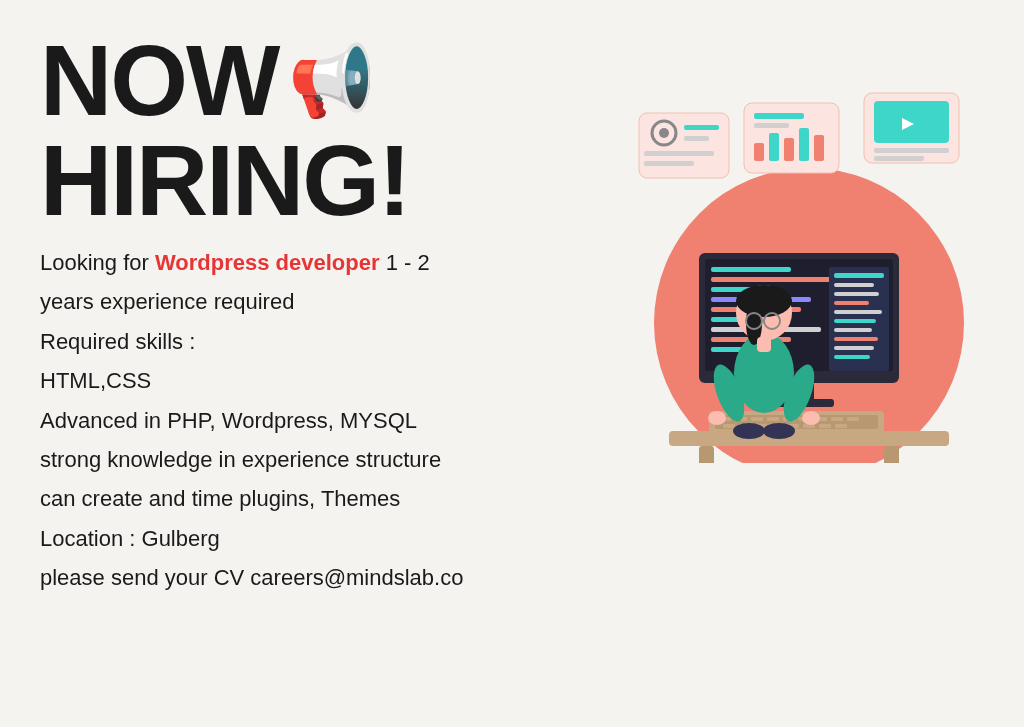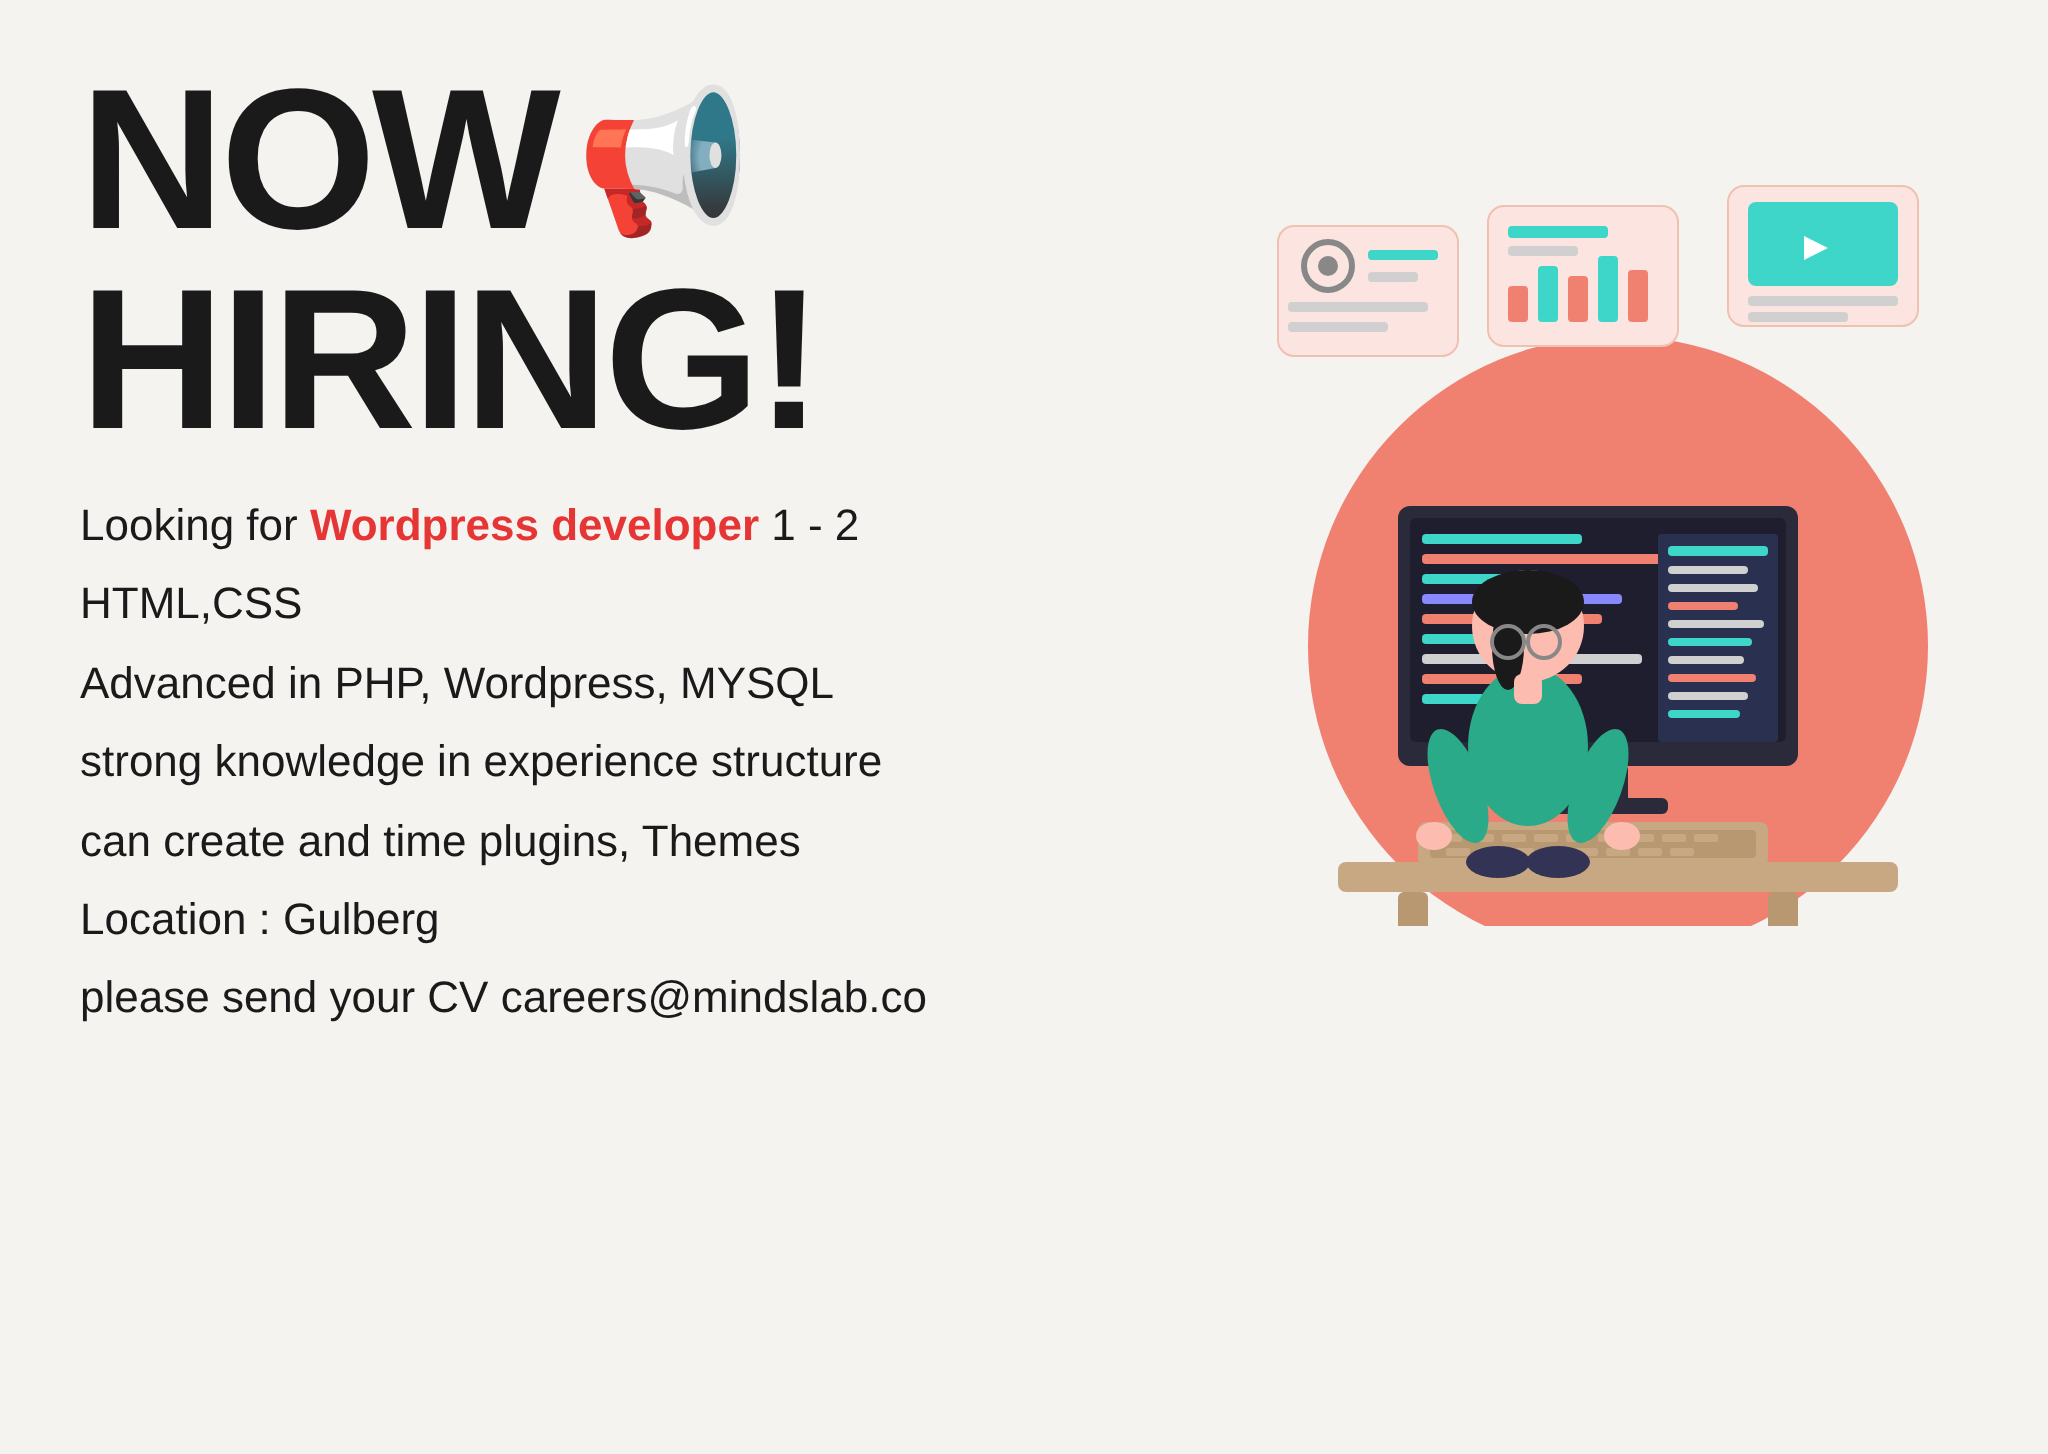--- a/index.html
+++ b/index.html
@@ -101,20 +101,22 @@
       <span class="now-text">NOW</span>
       <span class="megaphone-icon">📢</span>
     </div>
 
     <div class="hiring-text">HIRING!</div>
 
     <div class="description">
       <p>
         <span>Looking  for </span><span class="highlight-red">Wordpress  developer</span><span>  1  -  2</span>
       </p>
+      <p>years experience required</p>
+      <p>Required skills :</p>
       <p>HTML,CSS</p>
       <p>Advanced in PHP, Wordpress, MYSQL</p>
       <p>strong knowledge in experience structure</p>
       <p>can create and time plugins, Themes</p>
       <p>Location : Gulberg</p>
       <p>please send your CV careers@mindslab.co</p>
     </div>
 
   </div>
 

